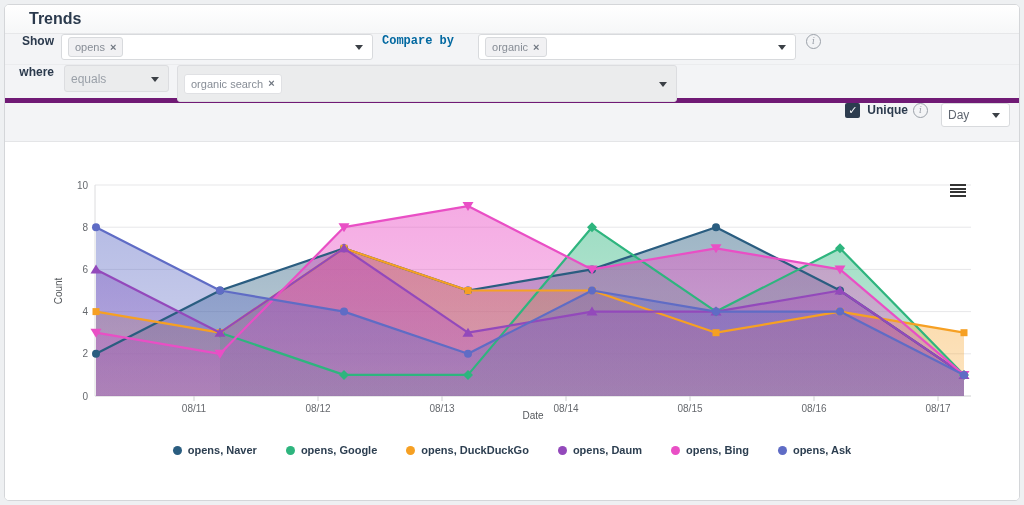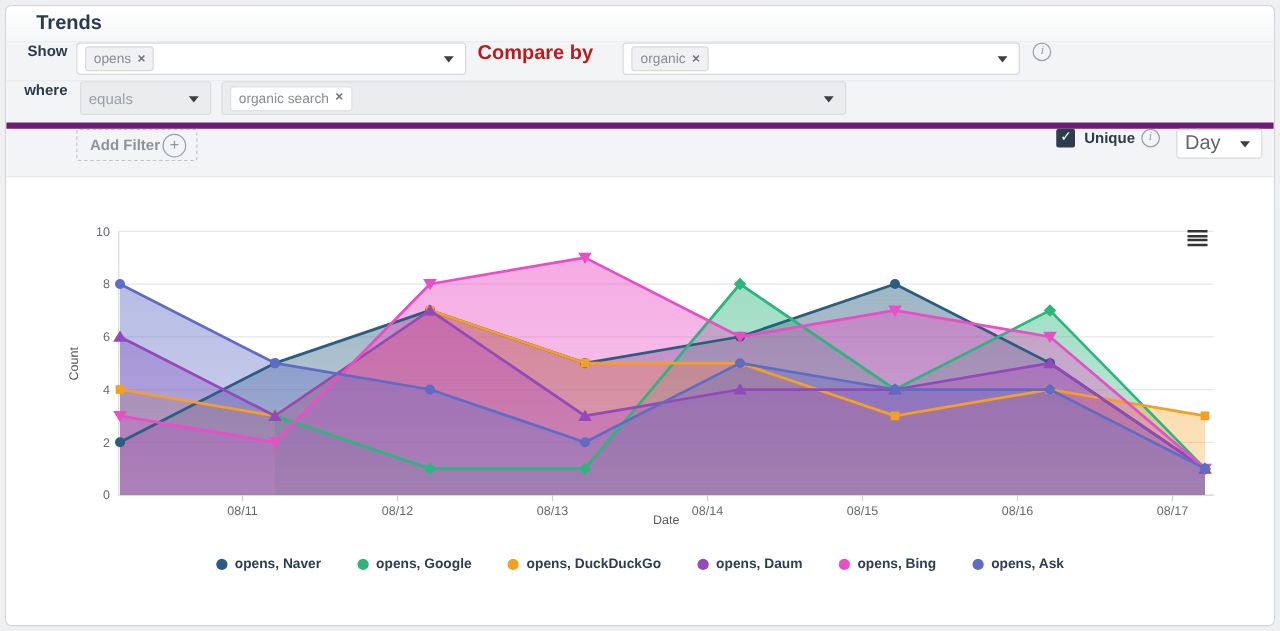--- a/index.html
+++ b/index.html
@@ -8,34 +8,34 @@
     border:1px solid #d4d6d9;border-radius:5px;overflow:hidden;}
   .panel-header{height:28px;line-height:28px;padding-left:24px;
     background:linear-gradient(180deg,#ffffff,#f6f7f8);border-bottom:1px solid #e6e7e9;
     font-size:16px;font-weight:bold;color:#2b3a4d;}
   .filters{background:#f3f4f6;}
   .frow{display:flex;align-items:flex-start;position:relative;}
   .frow1{height:30px;border-bottom:1px solid #ebecee;}
   .frow2{height:33px;border-bottom:5px solid #701a75;}
   .frow3{height:38px;border-bottom:1px solid #e4e5e7;padding-right:9px;}
   .flabel{width:49px;text-align:right;font-size:12px;font-weight:bold;color:#2b3a4d;flex:none;}
-  .blabel{font-size:16px;font-weight:bold;color:#b91c1c;}
+  .blabel{font-size:12px;font-weight:bold;color:#0369a1;font-family:Liberation Mono, monospace;}
   .select{position:relative;display:flex;align-items:center;height:26px;border-radius:3px;
     border:1px solid #d8dadd;padding:0 22px 0 6px;box-sizing:border-box;flex:none;cursor:pointer;}
   .select.white{background:#fff;}
   .select.gray{background:#ebeced;border-color:#dcdde0;}
   .caret{position:absolute;right:9px;top:50%;margin-top:-2px;width:0;height:0;
     border-left:4px solid transparent;border-right:4px solid transparent;border-top:5px solid #3b4046;}
   .tag{display:inline-flex;align-items:center;height:18px;padding:0 6px;border-radius:3px;
     font-size:11px;color:#878d96;gap:5px;}
   .tag.graytag{background:#f1f1f3;border:1px solid #d8dadd;}
   .tag.whitetag{background:#fff;border:1px solid #e0e1e4;}
   .tag-x{font-size:11px;font-weight:bold;color:#6f7680;cursor:pointer;line-height:1;}
   .placeholder{font-size:12px;color:#9aa0a8;}
-  .selvalue{font-size:16px;color:#5f6670;}
+  .selvalue{font-size:12px;color:#5f6670;}
   .info{width:13px;height:13px;border-radius:50%;border:1px solid #9ba1a9;color:#9ba1a9;
     font-size:9px;line-height:13px;text-align:center;flex:none;font-family:"DejaVu Serif",serif;font-style:italic;}
   .addfilter{margin-left:56px;width:97px;height:26px;border:1px dashed #c3c6cb;border-radius:3px;
     display:flex;align-items:center;justify-content:space-between;padding:0 8px 0 10px;box-sizing:border-box;
     background:transparent;cursor:pointer;}
   .addfilter .af-label{font-size:12px;font-weight:bold;color:#8d939c;}
   .af-plus{width:17px;height:17px;border:1px solid #9aa0a8;border-radius:50%;color:#8d939c;
     font-size:13px;line-height:15px;text-align:center;}
   .spacer{flex:1;}
   .checkbox{width:15px;height:15px;background:#2d3c4f;border-radius:2px;color:#fff;
@@ -78,34 +78,30 @@
       </div>
       <span class="info" style="margin-left:10px;">i</span>
     </div>
 
     <div class="frow frow2">
       <span class="flabel">where</span>
       <div class="select gray" style="margin-left:10px;width:105px;height:27px;">
         <span class="placeholder">equals</span>
         <span class="caret"></span>
       </div>
-      <div class="select gray" style="margin-left:8px;width:500px;height:27px;">
+      <div class="select gray" style="margin-left:8px;width:500px;height:37px;">
         <span class="tag whitetag">
           <span>organic search</span>
           <span class="tag-x">×</span>
         </span>
         <span class="caret"></span>
       </div>
     </div>
 
     <div class="frow frow3">
-      <div class="addfilter">
-        <span class="af-label">Add Filter</span>
-        <span class="af-plus">+</span>
-      </div>
       <span class="spacer"></span>
       <span class="checkbox">✓</span>
       <span class="unique-label">Unique</span>
       <span class="info">i</span>
       <div class="select white day-select">
         <span class="selvalue">Day</span>
         <span class="caret"></span>
       </div>
     </div>
   </div>

